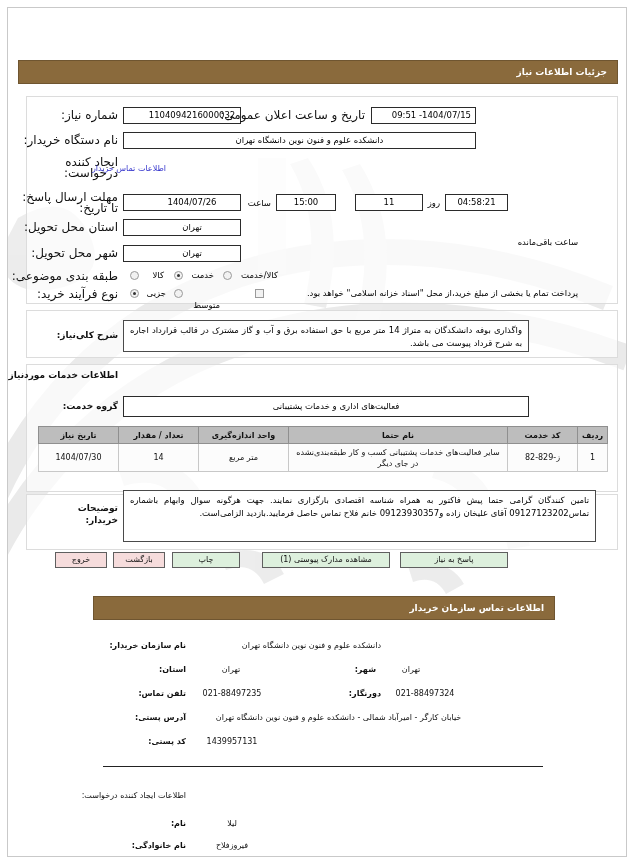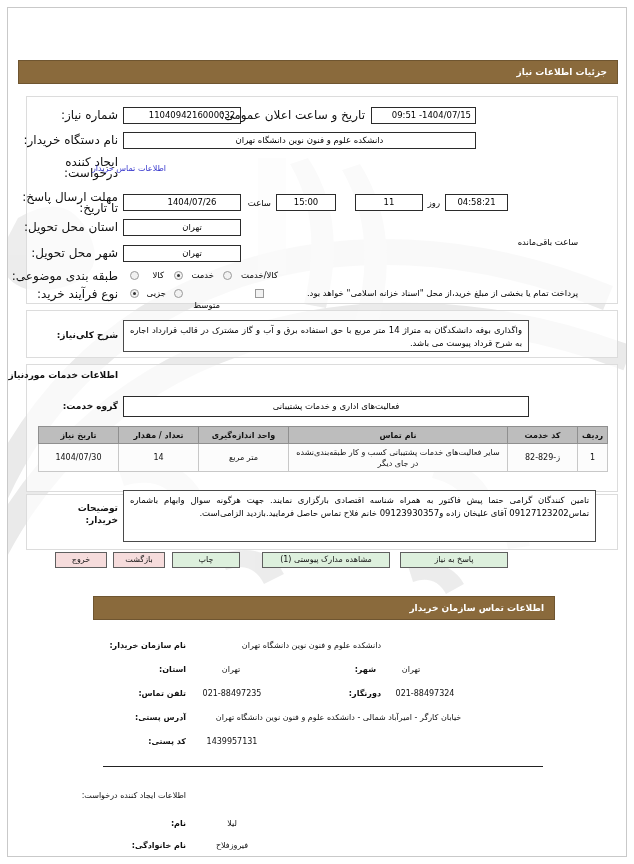--- a/index.html
+++ b/index.html
@@ -309,21 +309,21 @@
   <div class="card" id="card-srv"></div>
   <div class="lbl bold" style="right:508px; top:362px; width:110px; font-size:9px;">اطلاعات خدمات موردنیاز</div>
   <div class="lbl bold" style="right:508px; top:393px; width:100px; font-size:9px;">گروه خدمت:</div>
   <div class="fld right" style="right:97px; top:388px; width:406px; height:21px; line-height:19px;">فعالیت‌های اداری و خدمات  پشتیبانی</div>
 
   <table class="tbl">
     <thead>
       <tr>
         <th style="width:30px;">ردیف</th>
         <th style="width:70px;">کد خدمت</th>
-        <th>نام تماس</th>
+        <th>نام حتما</th>
         <th style="width:90px;">واحد اندازه‌گیری</th>
         <th style="width:80px;">تعداد / مقدار</th>
         <th style="width:80px;">تاریخ نیاز</th>
       </tr>
     </thead>
     <tbody>
       <tr>
         <td>1</td>
         <td>ز-829-82</td>
         <td style="text-align:center; line-height:11px;">سایر فعالیت‌های خدمات پشتیبانی کسب و کار طبقه‌بندی‌نشده در جای دیگر</td>

